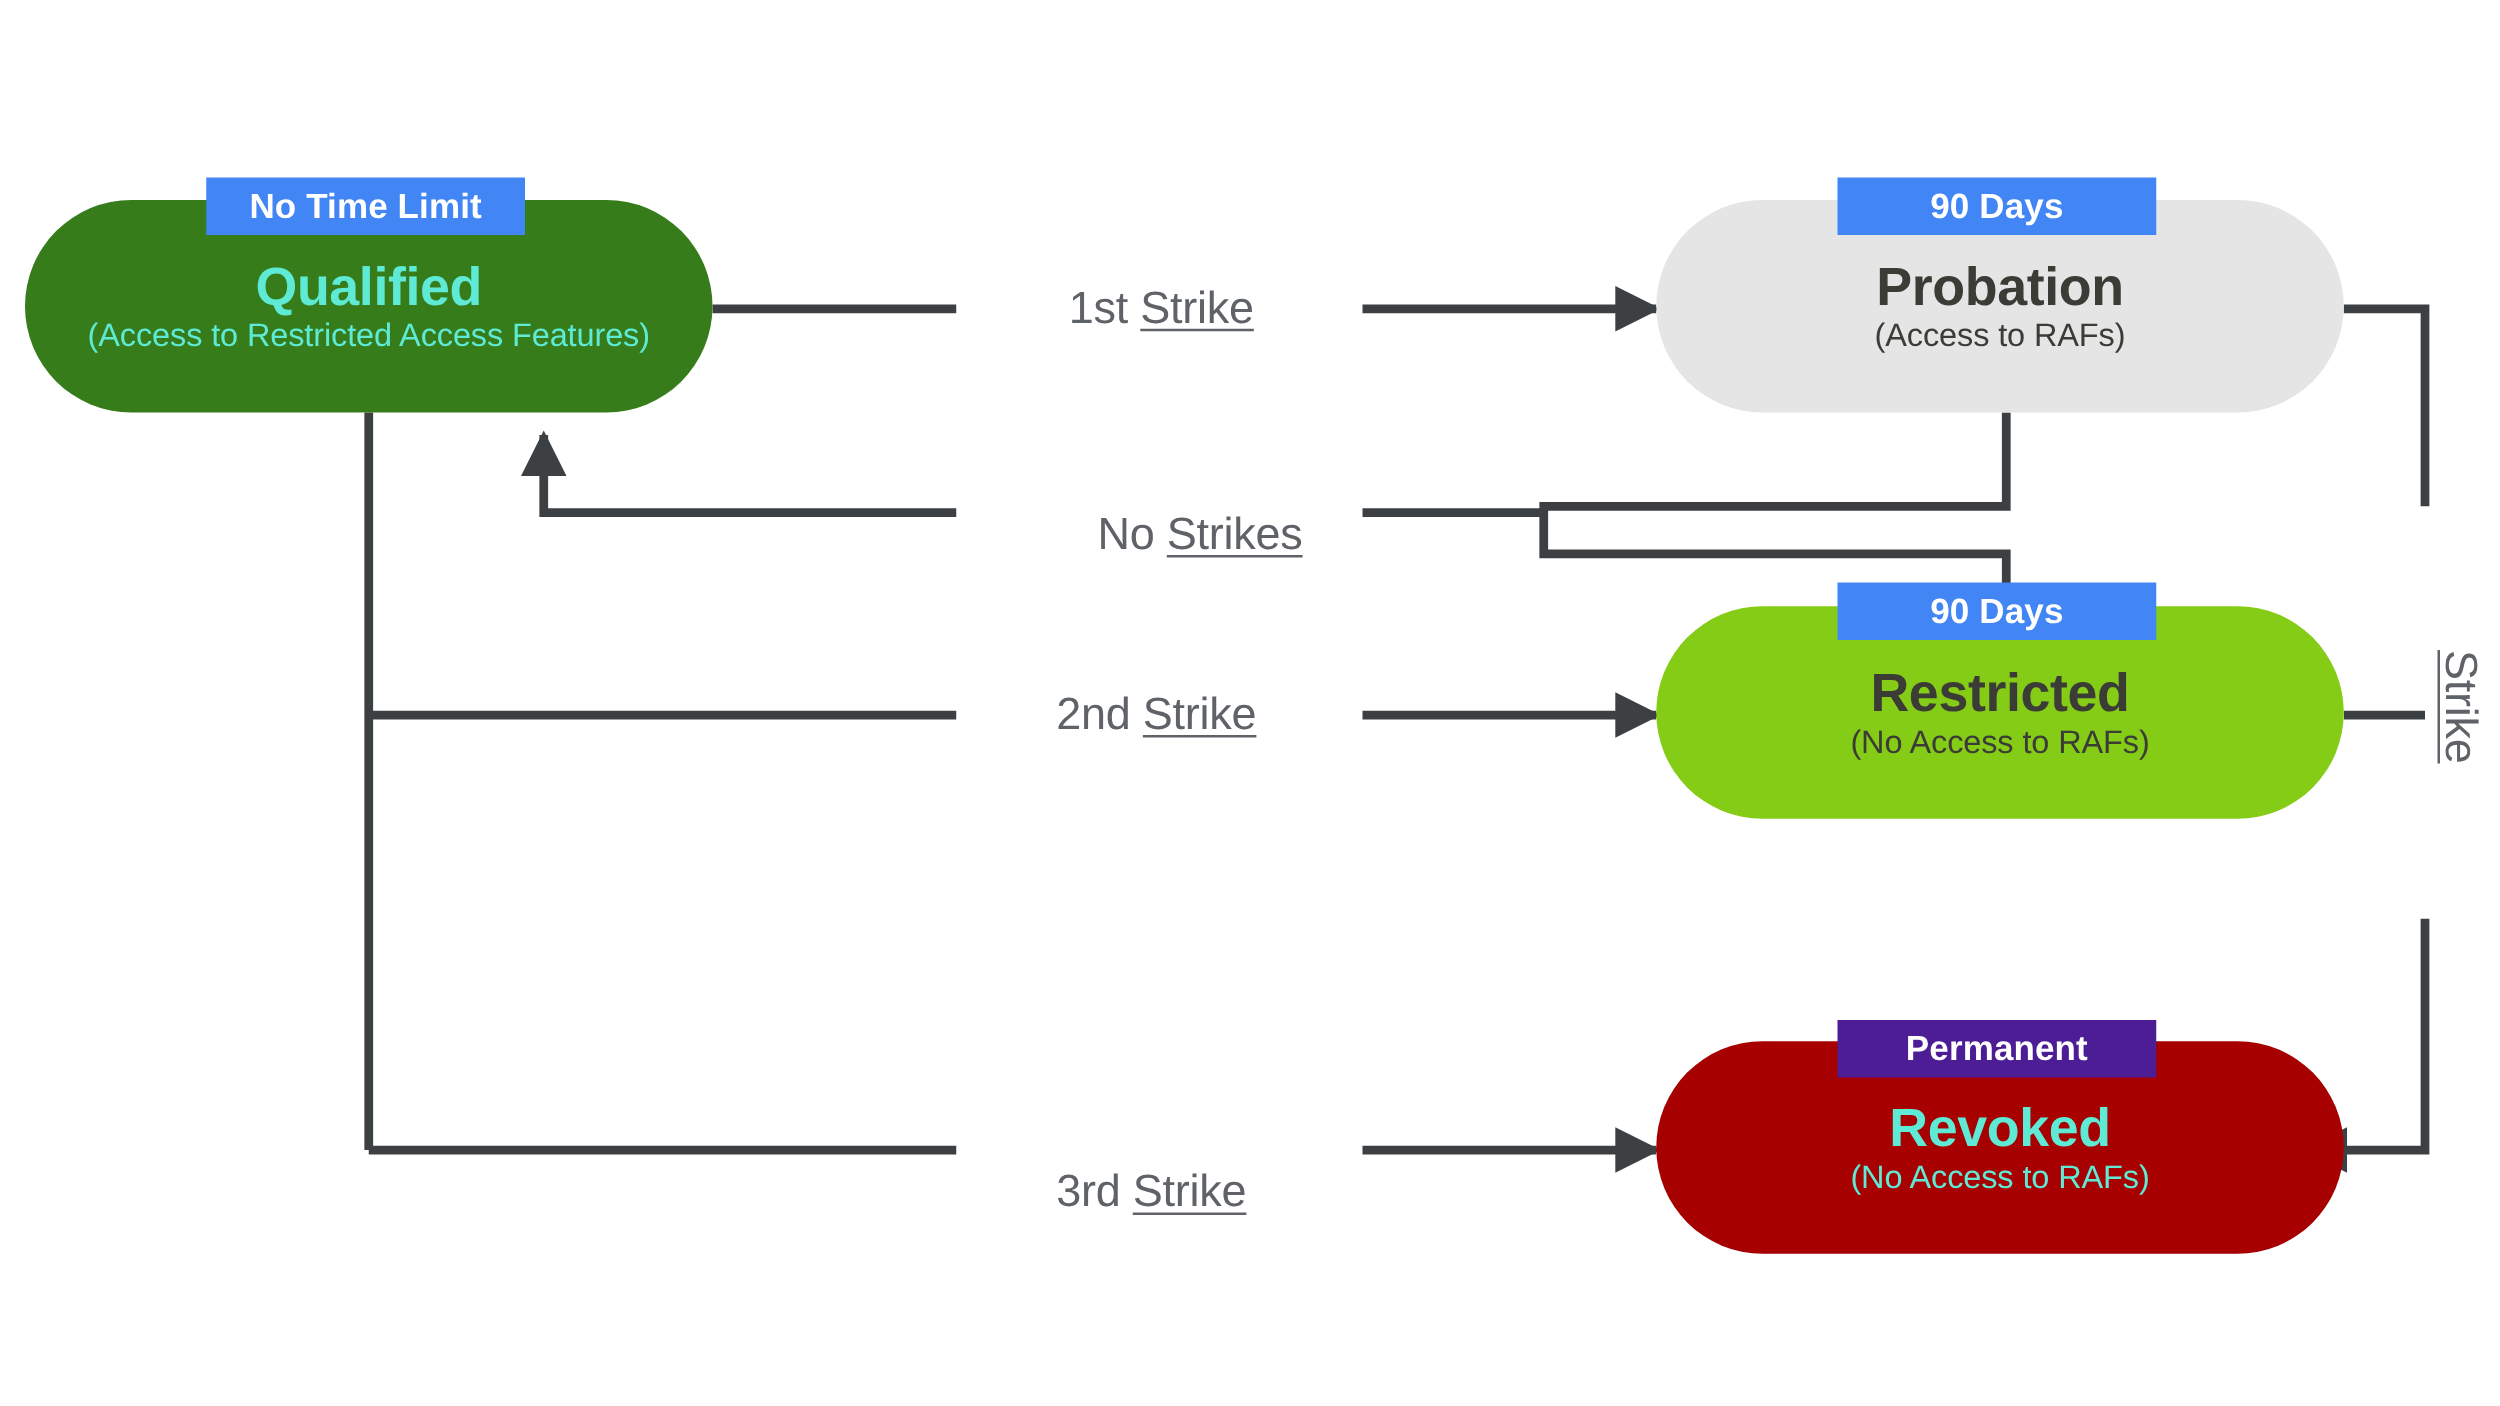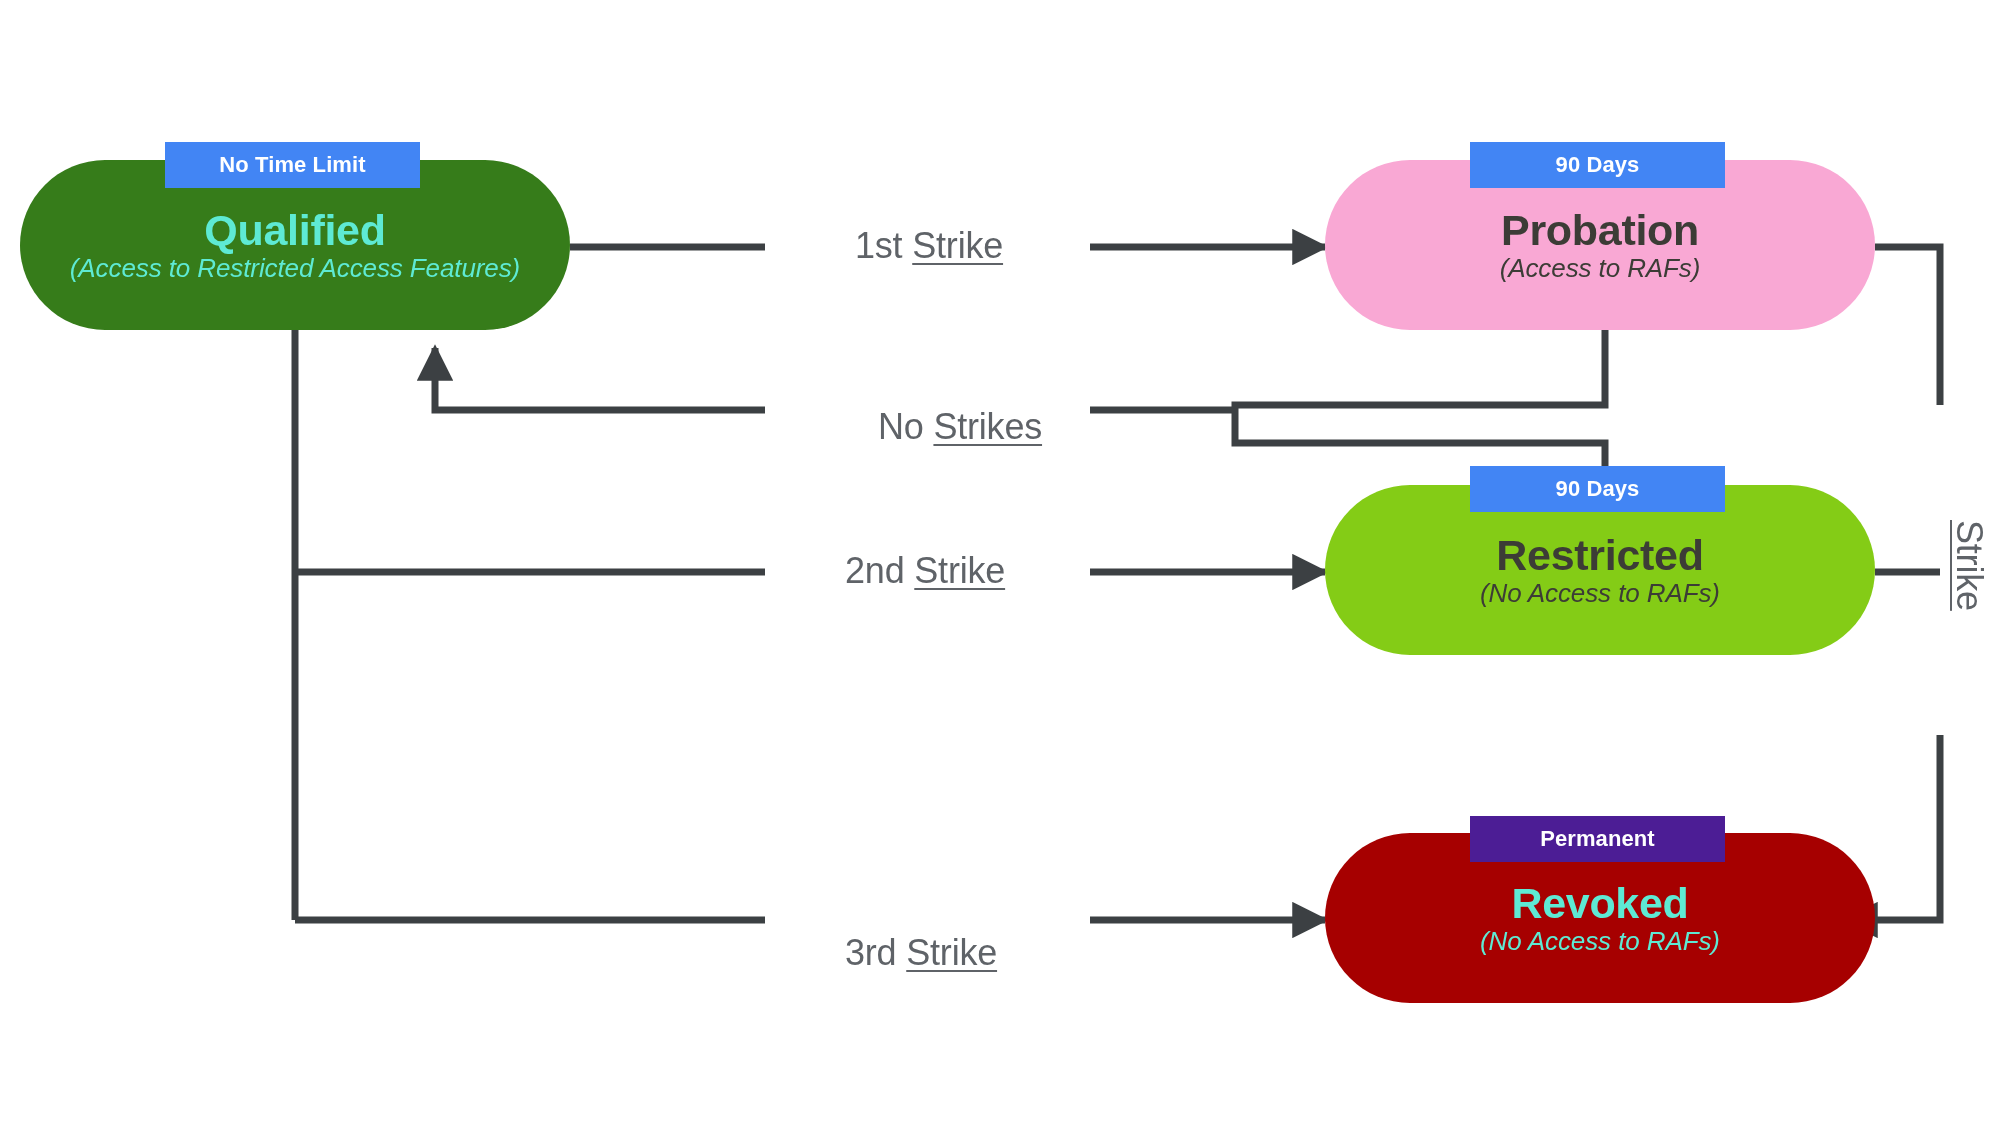--- a/index.html
+++ b/index.html
@@ -39,34 +39,33 @@
   .node .title {
     font-size: 43px;
     font-weight: bold;
     letter-spacing: -0.3px;
     margin-bottom: 2px;
   }
   .node .sub {
     font-size: 26px;
     font-weight: normal;
     letter-spacing: -0.1px;
-    font-style: italic;
   }
   .node.dark-text { color: #3c3c36; }
   .node.light-text { color: #5eead4; }
 
   
   .badge {
     position: absolute;
     height: 46px;
     display: flex;
     align-items: center;
     justify-content: center;
     color: #ffffff;
-    font-size: 22px;
+    font-size: 28px;
     font-weight: bold;
     letter-spacing: 0.1px;
     z-index: 3;
   }
 
   
   .edge-label {
     position: absolute;
     color: #5f6368;
     font-size: 36px;
@@ -132,21 +131,21 @@
   </svg>
 
   <div class="node light-text" style="left:20px; top:160px; width:550px; height:170px; background:#367c1a;">
     <div class="title">Qualified</div>
     <div class="sub">(Access to Restricted Access Features)</div>
   </div>
   <div class="badge" style="left:165px; top:142px; width:255px; background:#4285f4;">
     <span>No Time Limit</span>
   </div>
 
-  <div class="node dark-text" style="left:1325px; top:160px; width:550px; height:170px; background:#f9a8d4;">
+  <div class="node dark-text" style="left:1325px; top:160px; width:550px; height:170px; background:#e5e5e5;">
     <div class="title">Probation</div>
     <div class="sub">(Access to RAFs)</div>
   </div>
   <div class="badge" style="left:1470px; top:142px; width:255px; background:#4285f4;">
     <span>90 Days</span>
   </div>
 
   <div class="node dark-text" style="left:1325px; top:485px; width:550px; height:170px; background:#84cc16;">
     <div class="title">Restricted</div>
     <div class="sub">(No Access to RAFs)</div>

